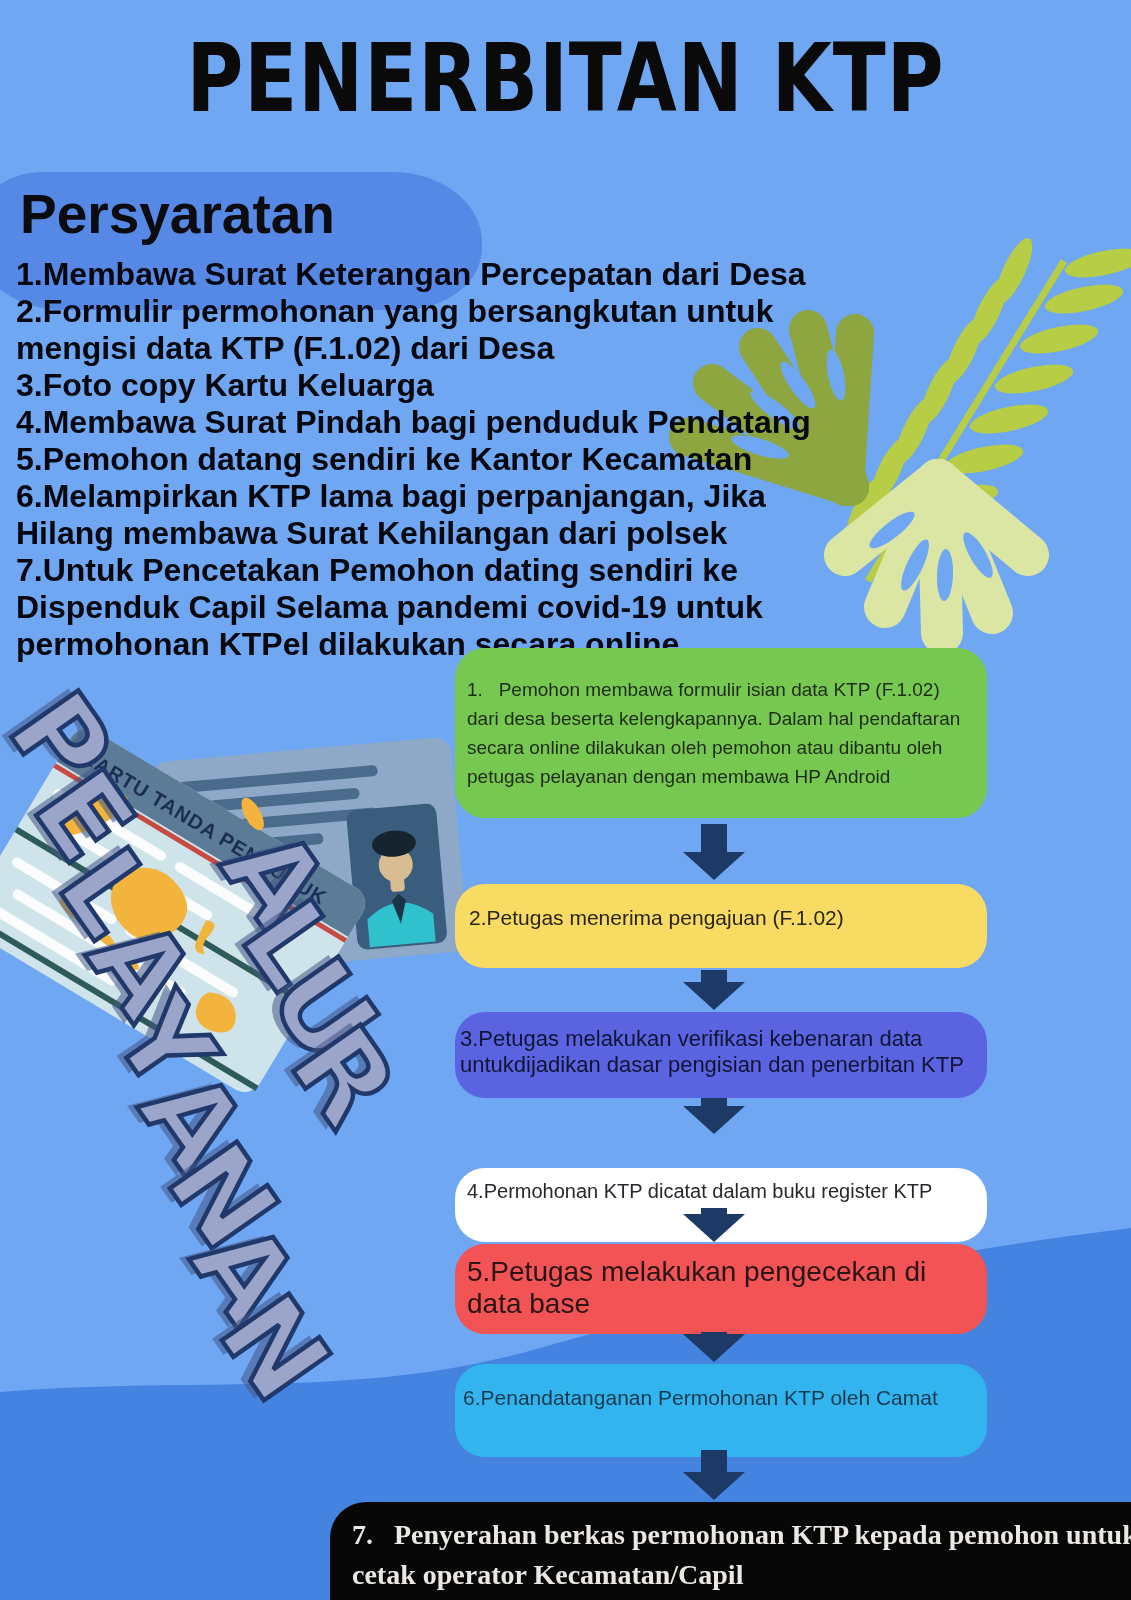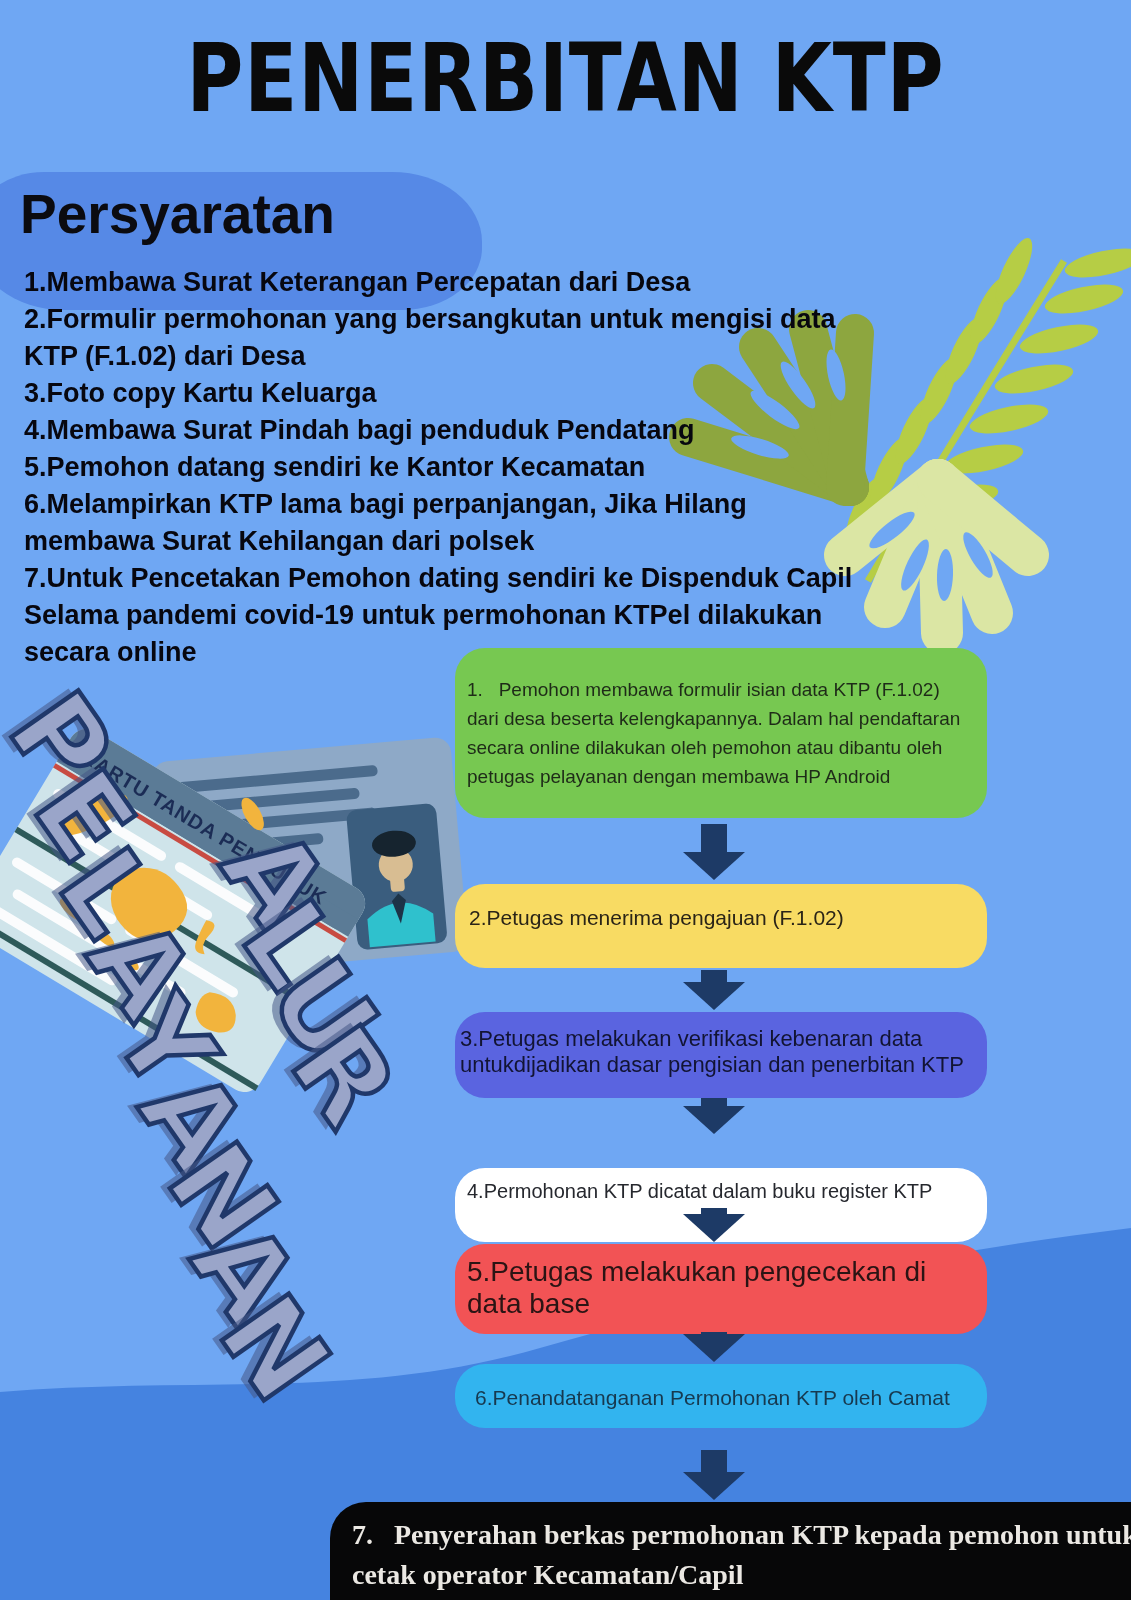--- a/index.html
+++ b/index.html
@@ -11,22 +11,22 @@
          font-family:"DejaVu Sans",sans-serif;font-weight:900;font-size:80px;
          color:#0a0a0a;letter-spacing:1px;transform:scale(.97,1.18);
          transform-origin:50% 0;z-index:5;}
 
   
   .blob{position:absolute;left:-26px;top:172px;width:508px;height:138px;
         background:var(--blob,#5689e6);z-index:4;
         border-radius:70px 90px 80px 90px / 55px 70px 62px 70px;}
   .heading{position:absolute;left:20px;top:182px;font-size:55px;font-weight:800;
            color:#0b0b10;z-index:5;}
-  .reqs{position:absolute;left:16px;top:256px;width:836px;margin:8px;padding:0;
-        list-style:none;font-size:27px;font-weight:bold;line-height:37px;
+  .reqs{position:absolute;left:16px;top:256px;width:836px;margin:0;padding:0;
+        list-style:none;font-size:32px;font-weight:bold;line-height:37px;
         color:#07070f;z-index:5;}
 
   
   .leaves{position:absolute;left:640px;top:225px;z-index:2;}
   .card-art{position:absolute;left:-10px;top:680px;z-index:3;}
   .wave{position:absolute;left:0;top:1200px;z-index:1;}
 
   
   .wm-box{position:absolute;inset:0;z-index:4;pointer-events:none;}
   .wm{position:absolute;font-family:"DejaVu Sans",sans-serif;font-weight:900;
@@ -38,21 +38,21 @@
   
   .step{position:absolute;left:455px;width:532px;border-radius:30px;z-index:6;
         box-sizing:border-box;}
   .step span{display:block;width:100%;}
   .s0{top:648px;height:170px;font-size:19px;line-height:29px;
       display:flex;align-items:center;padding:8px 12px;}
   .s1{top:884px;height:84px;font-size:21px;padding:22px 14px 0;}
   .s2{top:1012px;height:86px;font-size:22px;line-height:26px;padding:14px 5px 0;}
   .s3{top:1168px;height:74px;font-size:20px;line-height:30px;padding:8px 12px 0;}
   .s4{top:1244px;height:90px;font-size:28px;padding:12px 12px 0;}
-  .s5{top:1364px;height:64px;font-size:21px;padding:22px 20px 0;}
+  .s5{top:1364px;height:93px;font-size:21px;padding:22px 8px 0;}
   .s6{left:330px;top:1502px;width:912px;height:98px;border-radius:36px 36px 0 0;
       font-family:"Liberation Serif",serif;font-weight:bold;font-size:28px;
       line-height:40px;padding:13px 22px 0;}
 
   .arrow{position:absolute;left:683px;width:62px;display:flex;
          flex-direction:column;align-items:center;z-index:6;}
   .arrow .sh{width:26px;flex:1;background:var(--arrow,#1d3a66);}
   .arrow .hd{width:0;height:0;border-left:31px solid transparent;
              border-right:31px solid transparent;
              border-top:28px solid var(--arrow,#1d3a66);}

